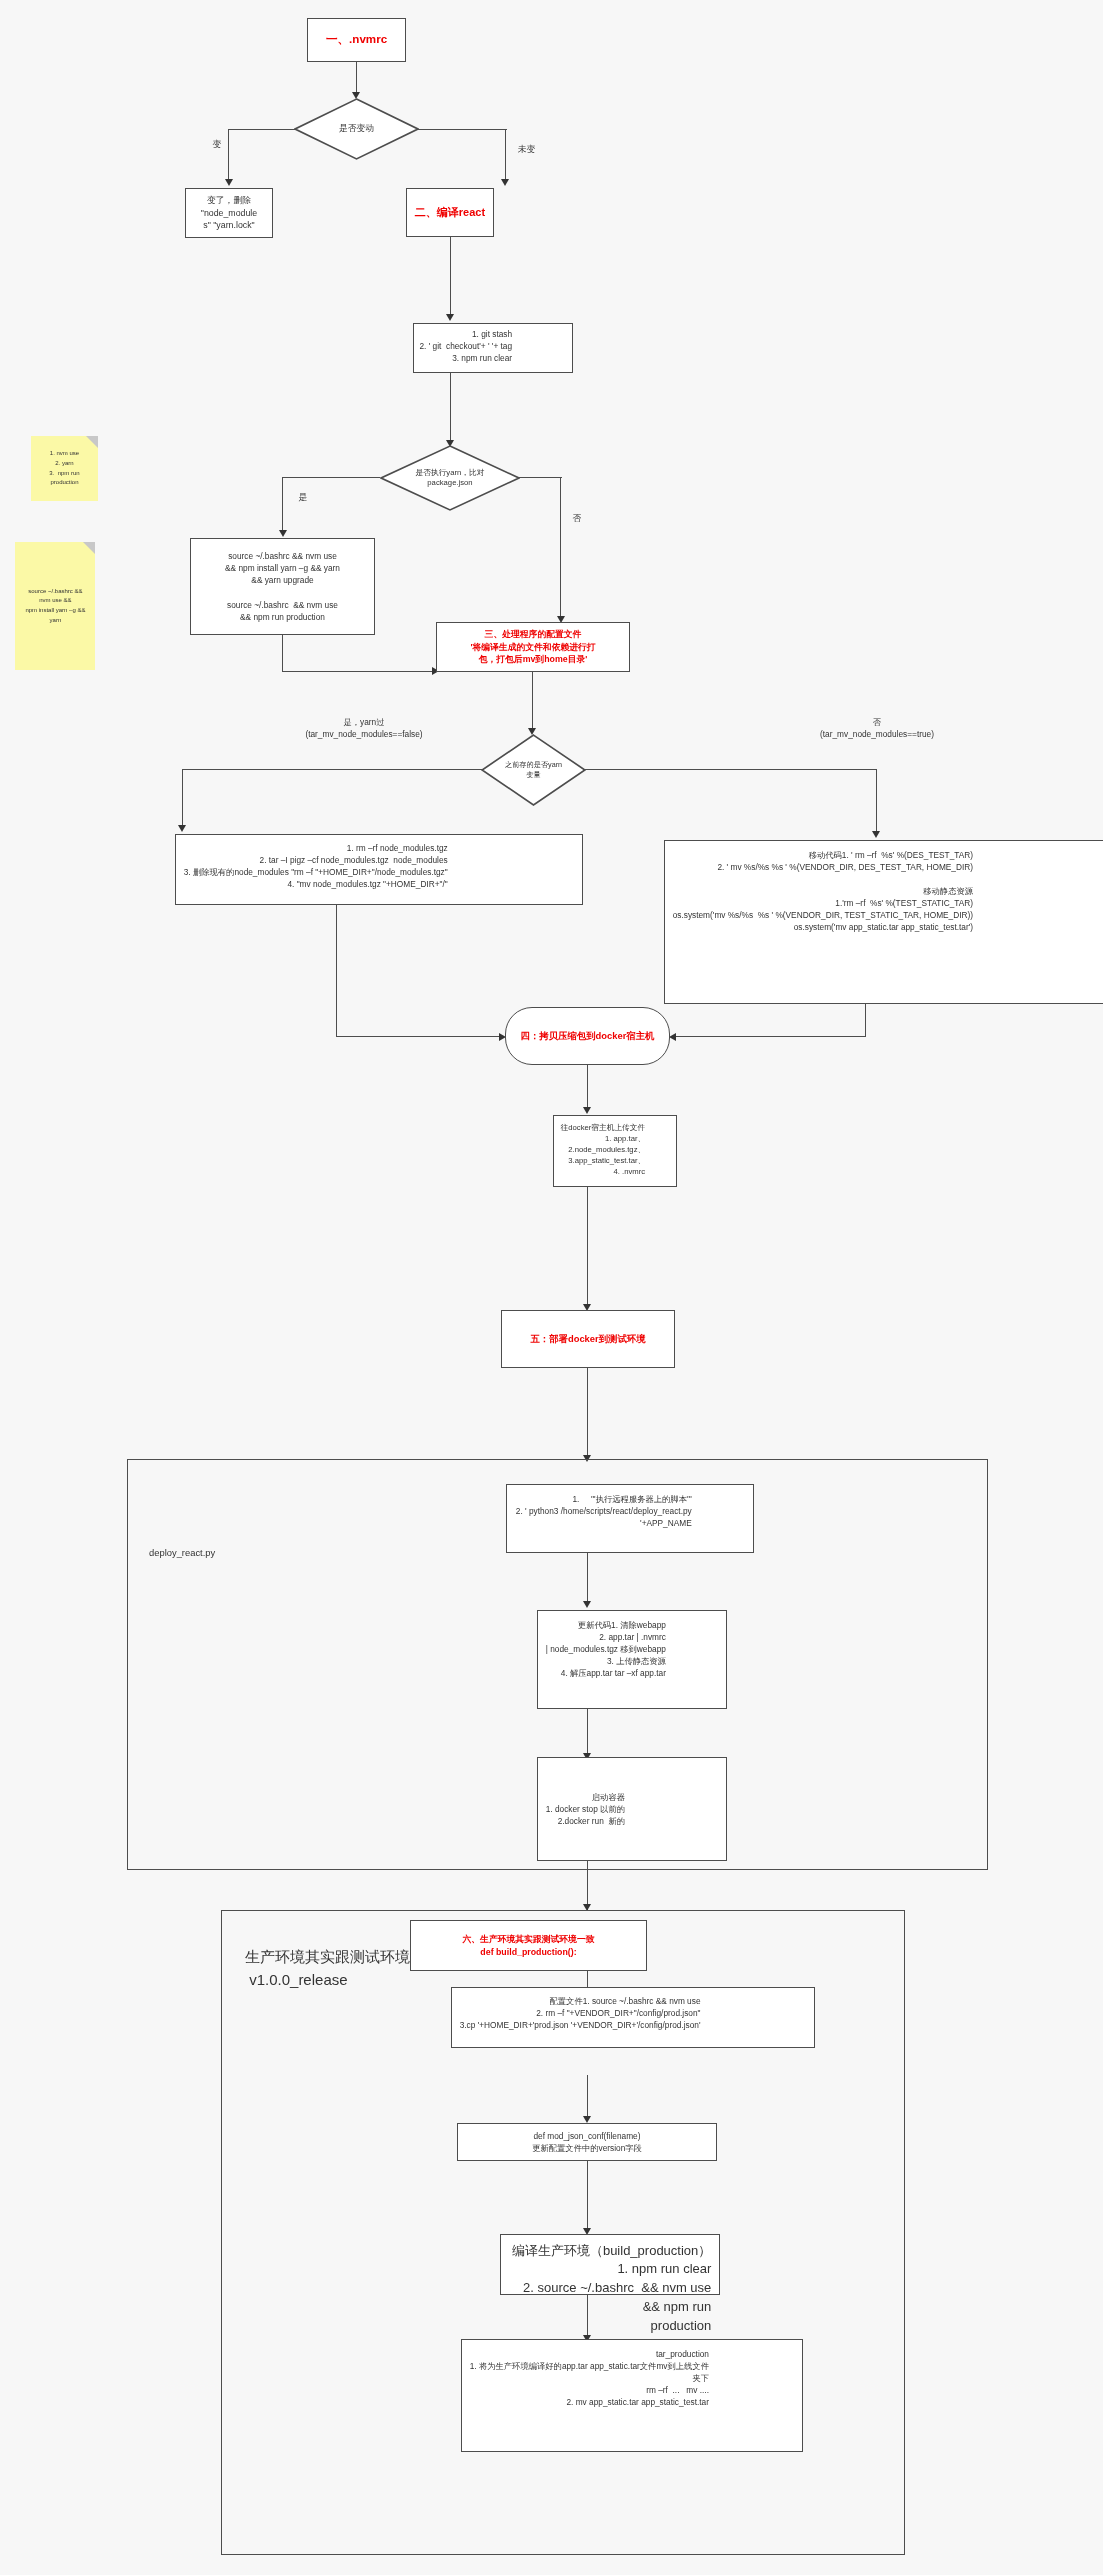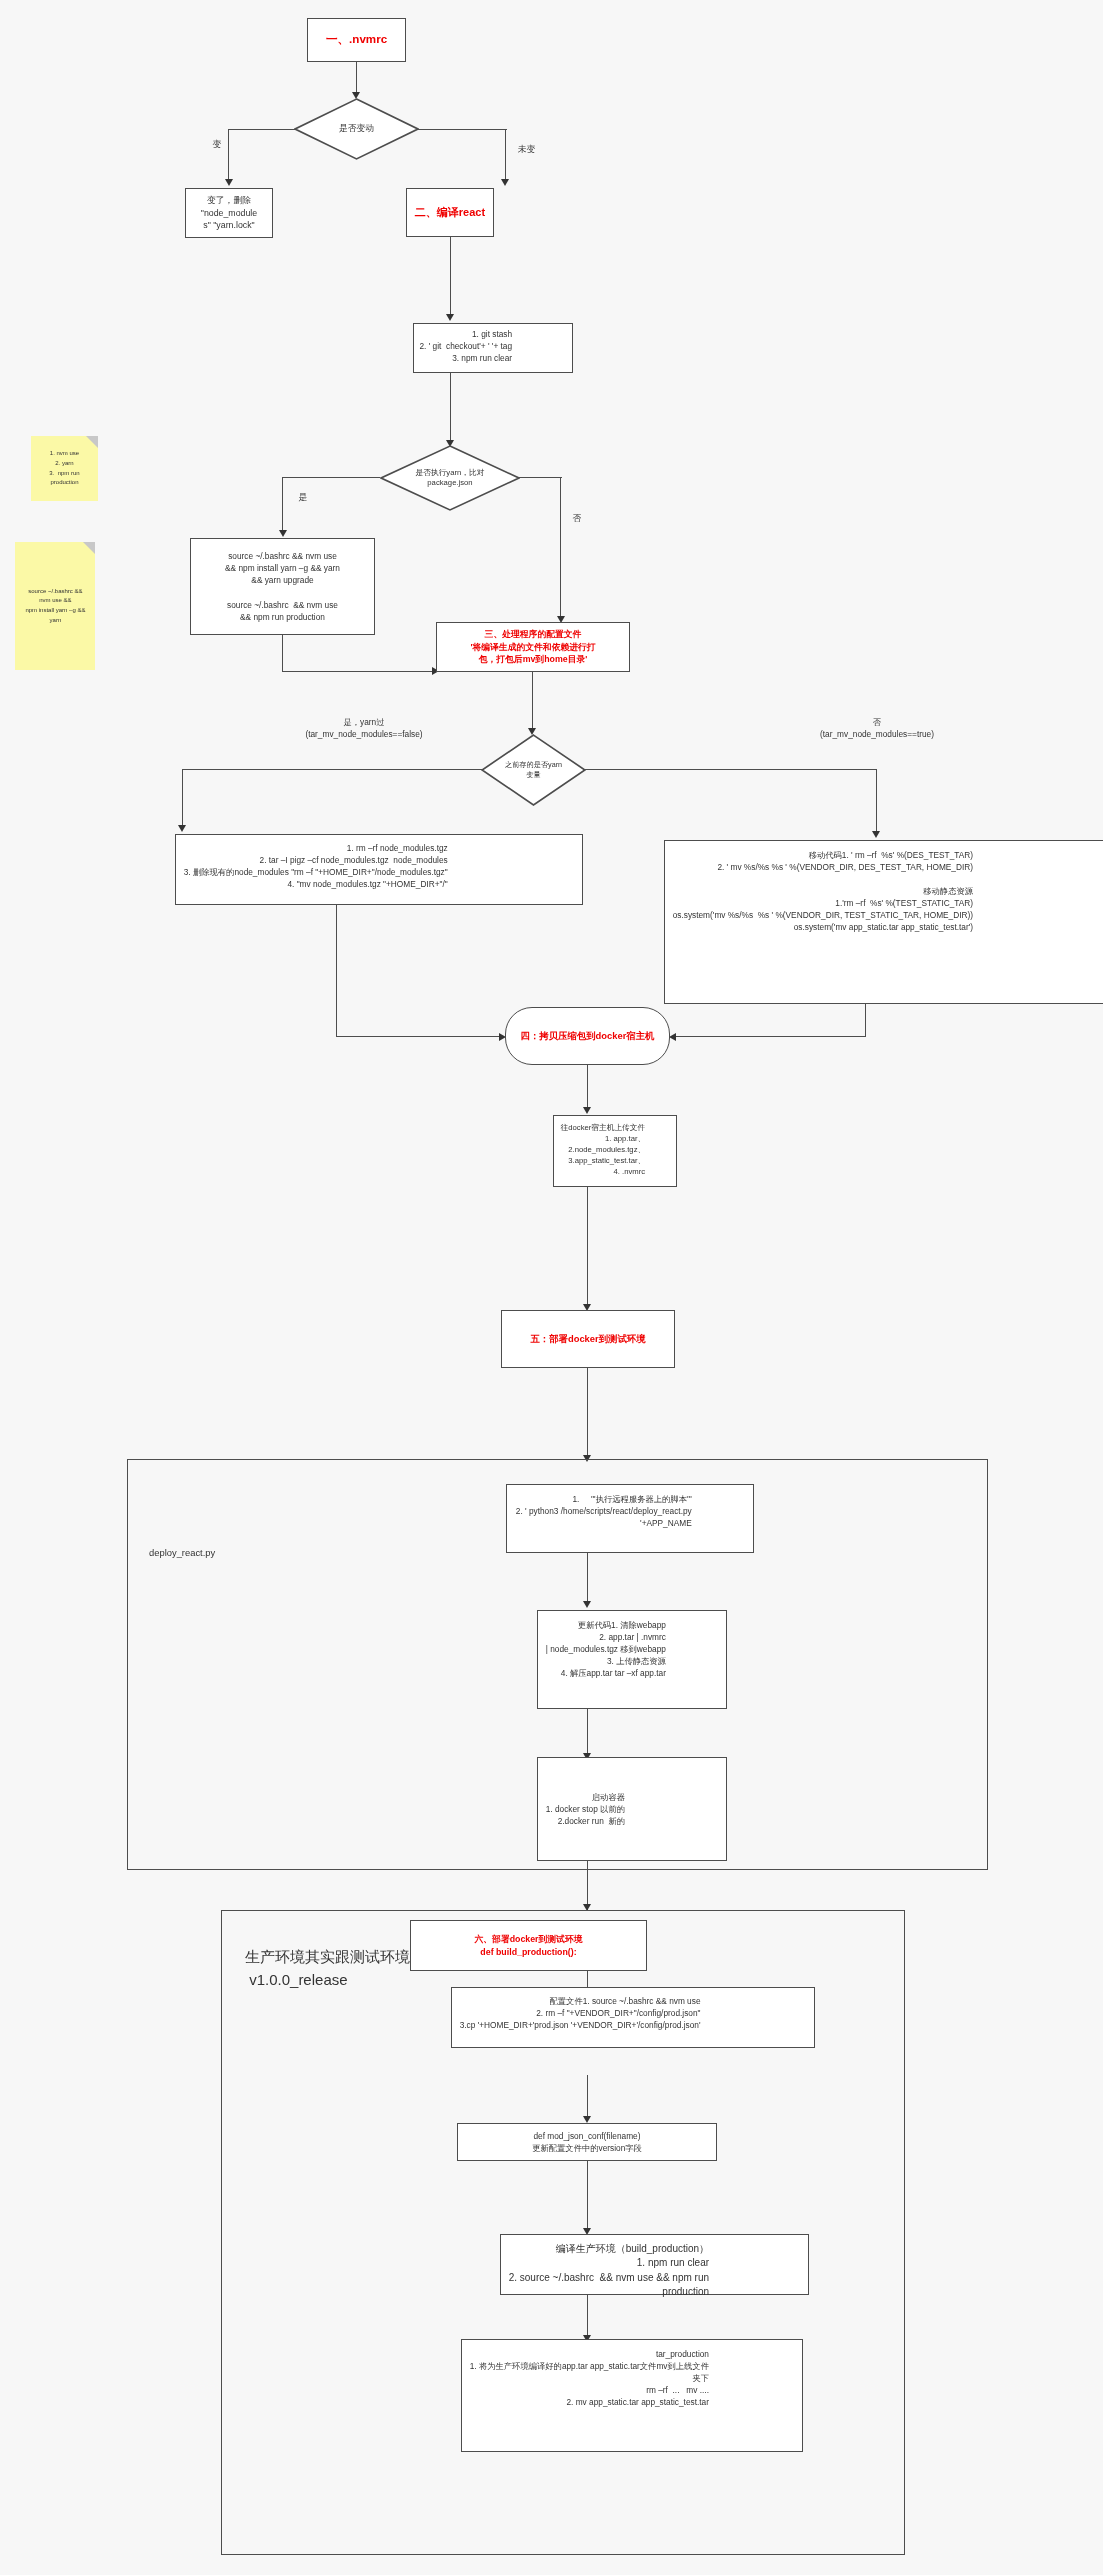--- a/index.html
+++ b/index.html
@@ -301,40 +301,40 @@
 1. docker stop 以前的
 2.docker run  新的</div>
 
   <div class="edge v" style="left:587px;top:1861px;height:49px;"></div>
   <div class="arrow down" style="left:583px;top:1904px;"></div>
 
   <div class="frame" style="left:221px;top:1910px;width:684px;height:645px;"></div>
   <div class="frame-label" style="left:245px;top:1946px;font-size:15px;">生产环境其实跟测试环境一致
  v1.0.0_release</div>
 
-  <div class="node red" style="left:410px;top:1920px;width:237px;height:51px;font-size:8.8px;">六、部署docker到测试环境
+  <div class="node red" style="left:410px;top:1920px;width:237px;height:51px;font-size:8.8px;">六、生产环境其实跟测试环境一致
 def build_production():</div>
 
   <div class="edge v" style="left:587px;top:1970px;height:43px;"></div>
   <div class="arrow down" style="left:583px;top:2009px;"></div>
 
   <div class="node left top" style="left:408px;top:1987px;width:364px;height:61px;font-size:8.3px;padding:6.6px 7.7px;">配置文件1. source ~/.bashrc &amp;&amp; nvm use
 2. rm –f "+VENDOR_DIR+"/config/prod.json"
 3.cp '+HOME_DIR+'prod.json '+VENDOR_DIR+'/config/prod.json'</div>
 
   <div class="edge v" style="left:587px;top:2075px;height:45px;"></div>
   <div class="arrow down" style="left:583px;top:2116px;"></div>
 
   <div class="node" style="left:457px;top:2123px;width:260px;height:38px;font-size:8.3px;">def mod_json_conf(filename)
 更新配置文件中的version字段</div>
 
   <div class="edge v" style="left:587px;top:2160px;height:73px;"></div>
   <div class="arrow down" style="left:583px;top:2228px;"></div>
 
-  <div class="node left top" style="left:457px;top:2234px;width:309px;height:61px;font-size:10px;padding:6.6px 7.7px;">编译生产环境（build_production）
+  <div class="node left top" style="left:457px;top:2234px;width:220px;height:61px;font-size:13px;padding:6.6px 7.7px;">编译生产环境（build_production）
 1. npm run clear
 2. source ~/.bashrc  &amp;&amp; nvm use &amp;&amp; npm run
 production</div>
 
   <div class="edge v" style="left:587px;top:2295px;height:45px;"></div>
   <div class="arrow down" style="left:583px;top:2335px;"></div>
 
   <div class="node left top" style="left:418px;top:2339px;width:342px;height:113px;font-size:8.3px;padding:7.7px 7.7px;">tar_production
 1. 将为生产环境编译好的app.tar app_static.tar文件mv到上线文件
 夹下

